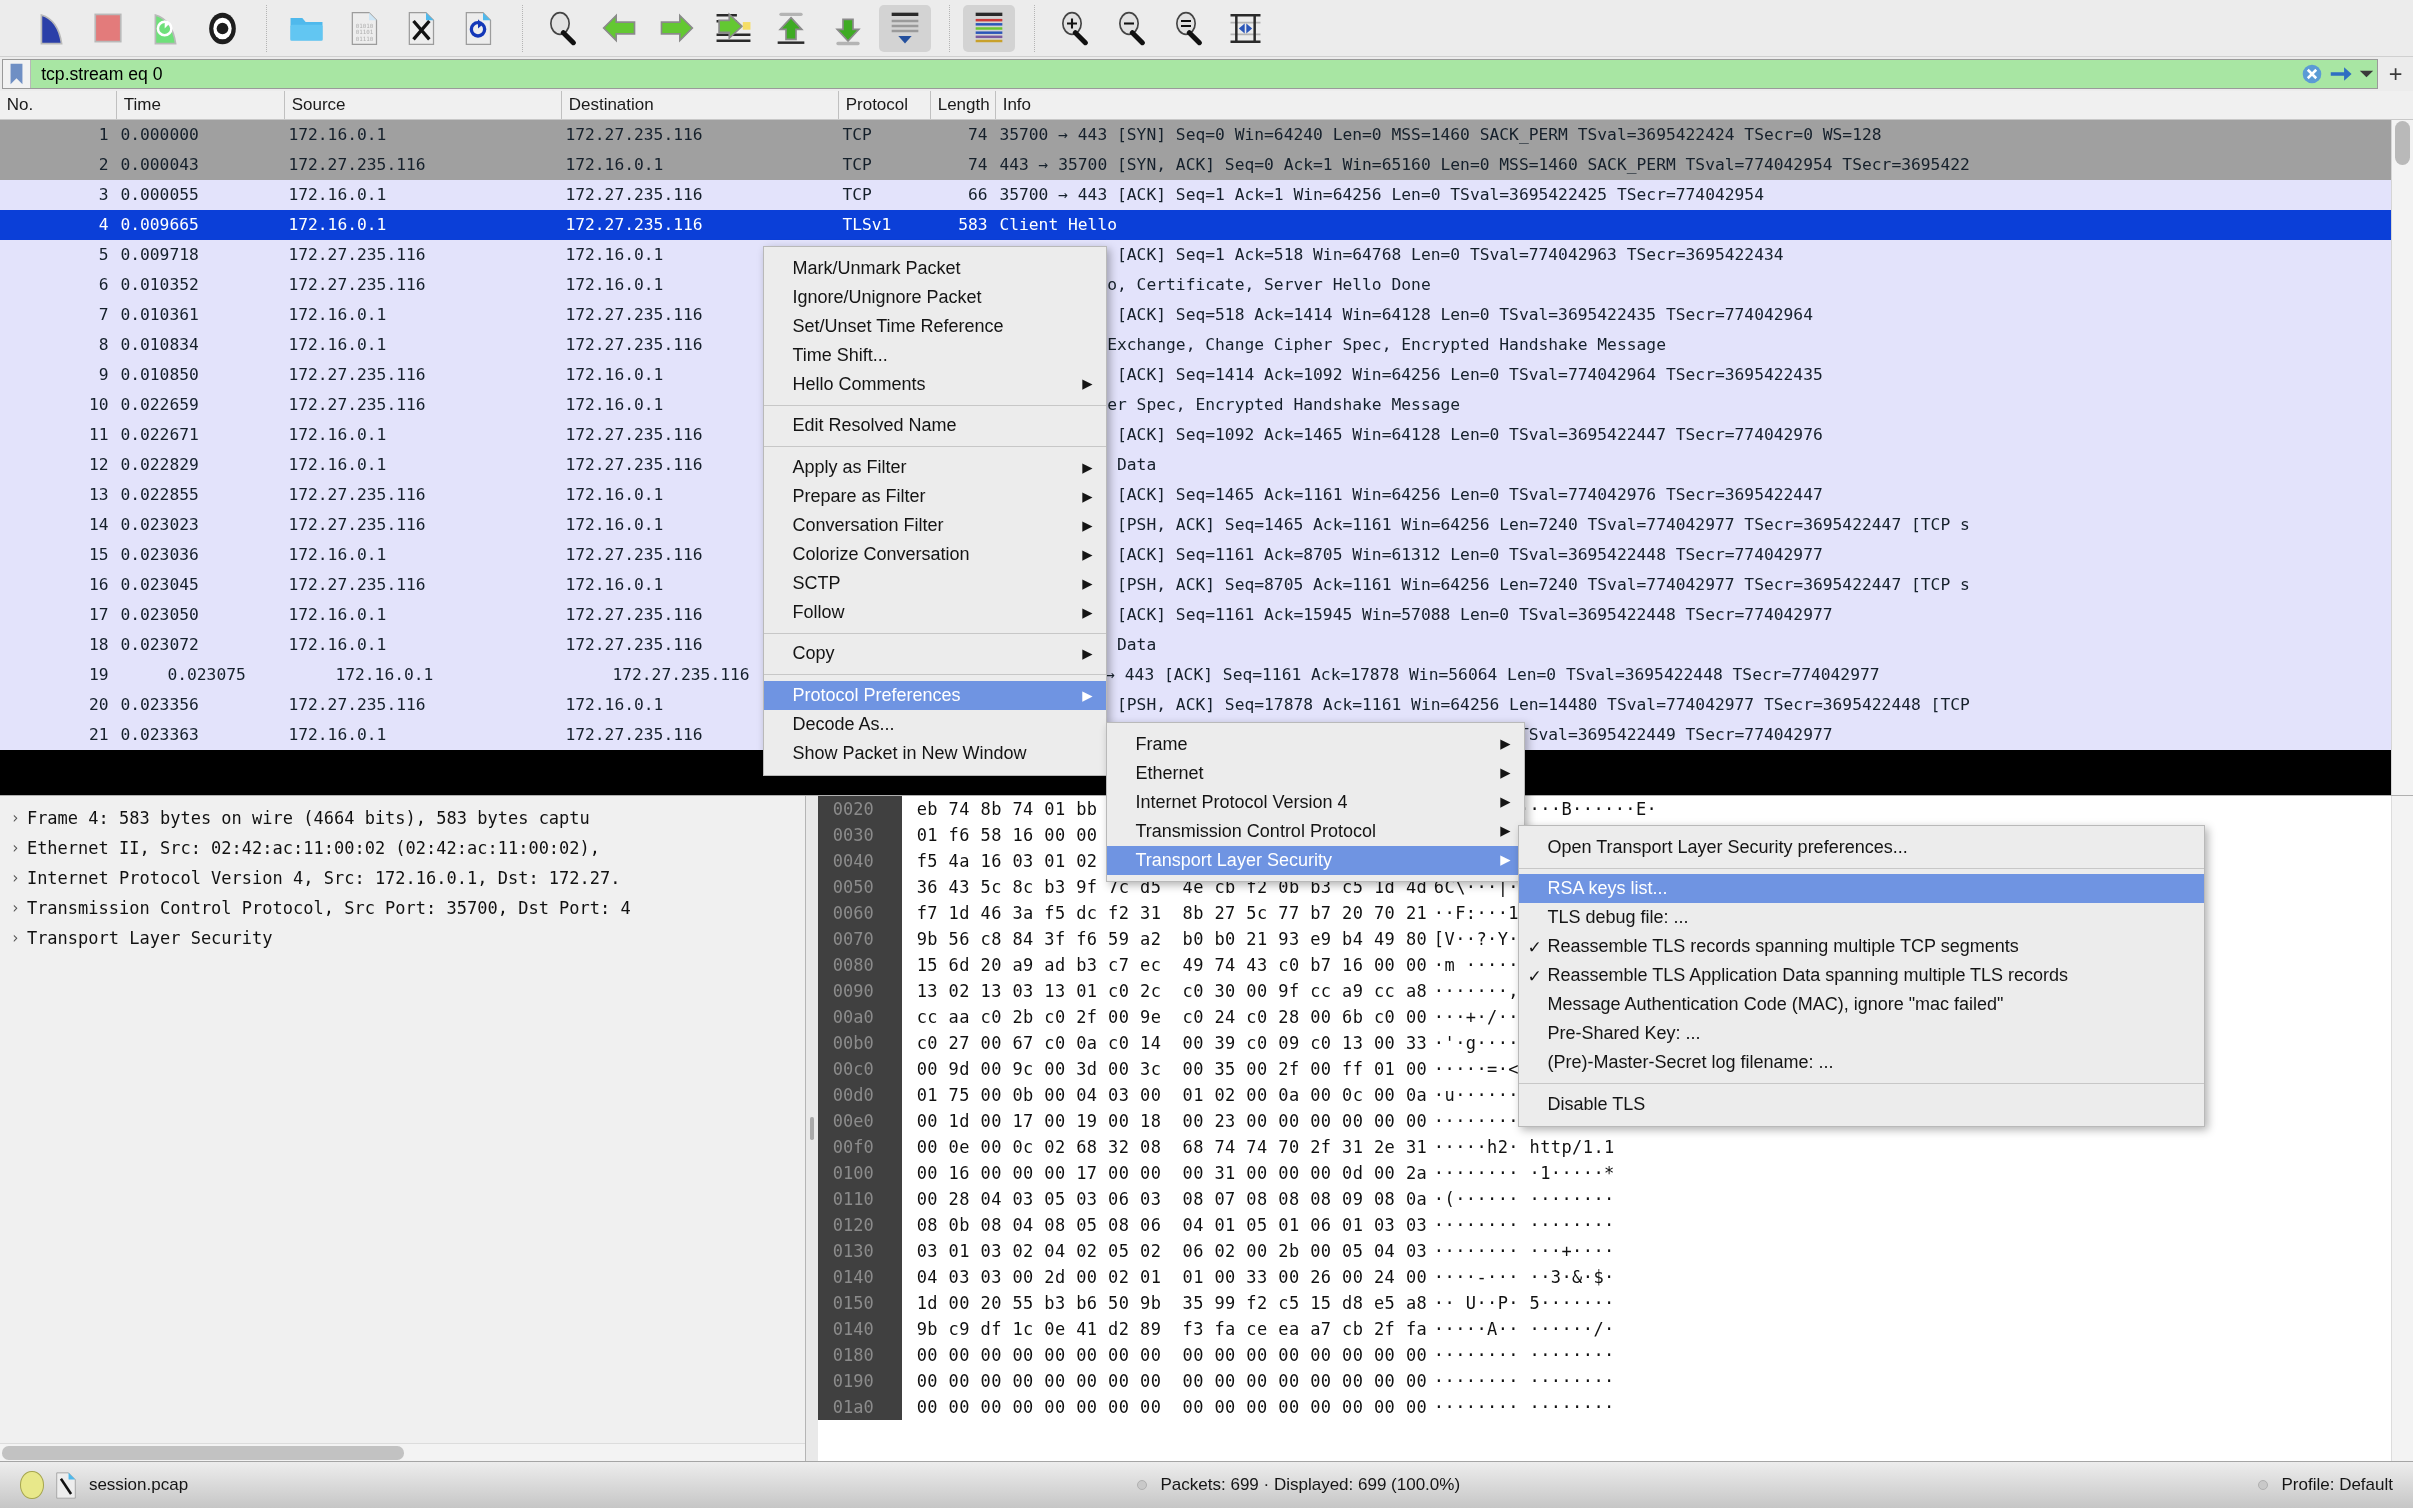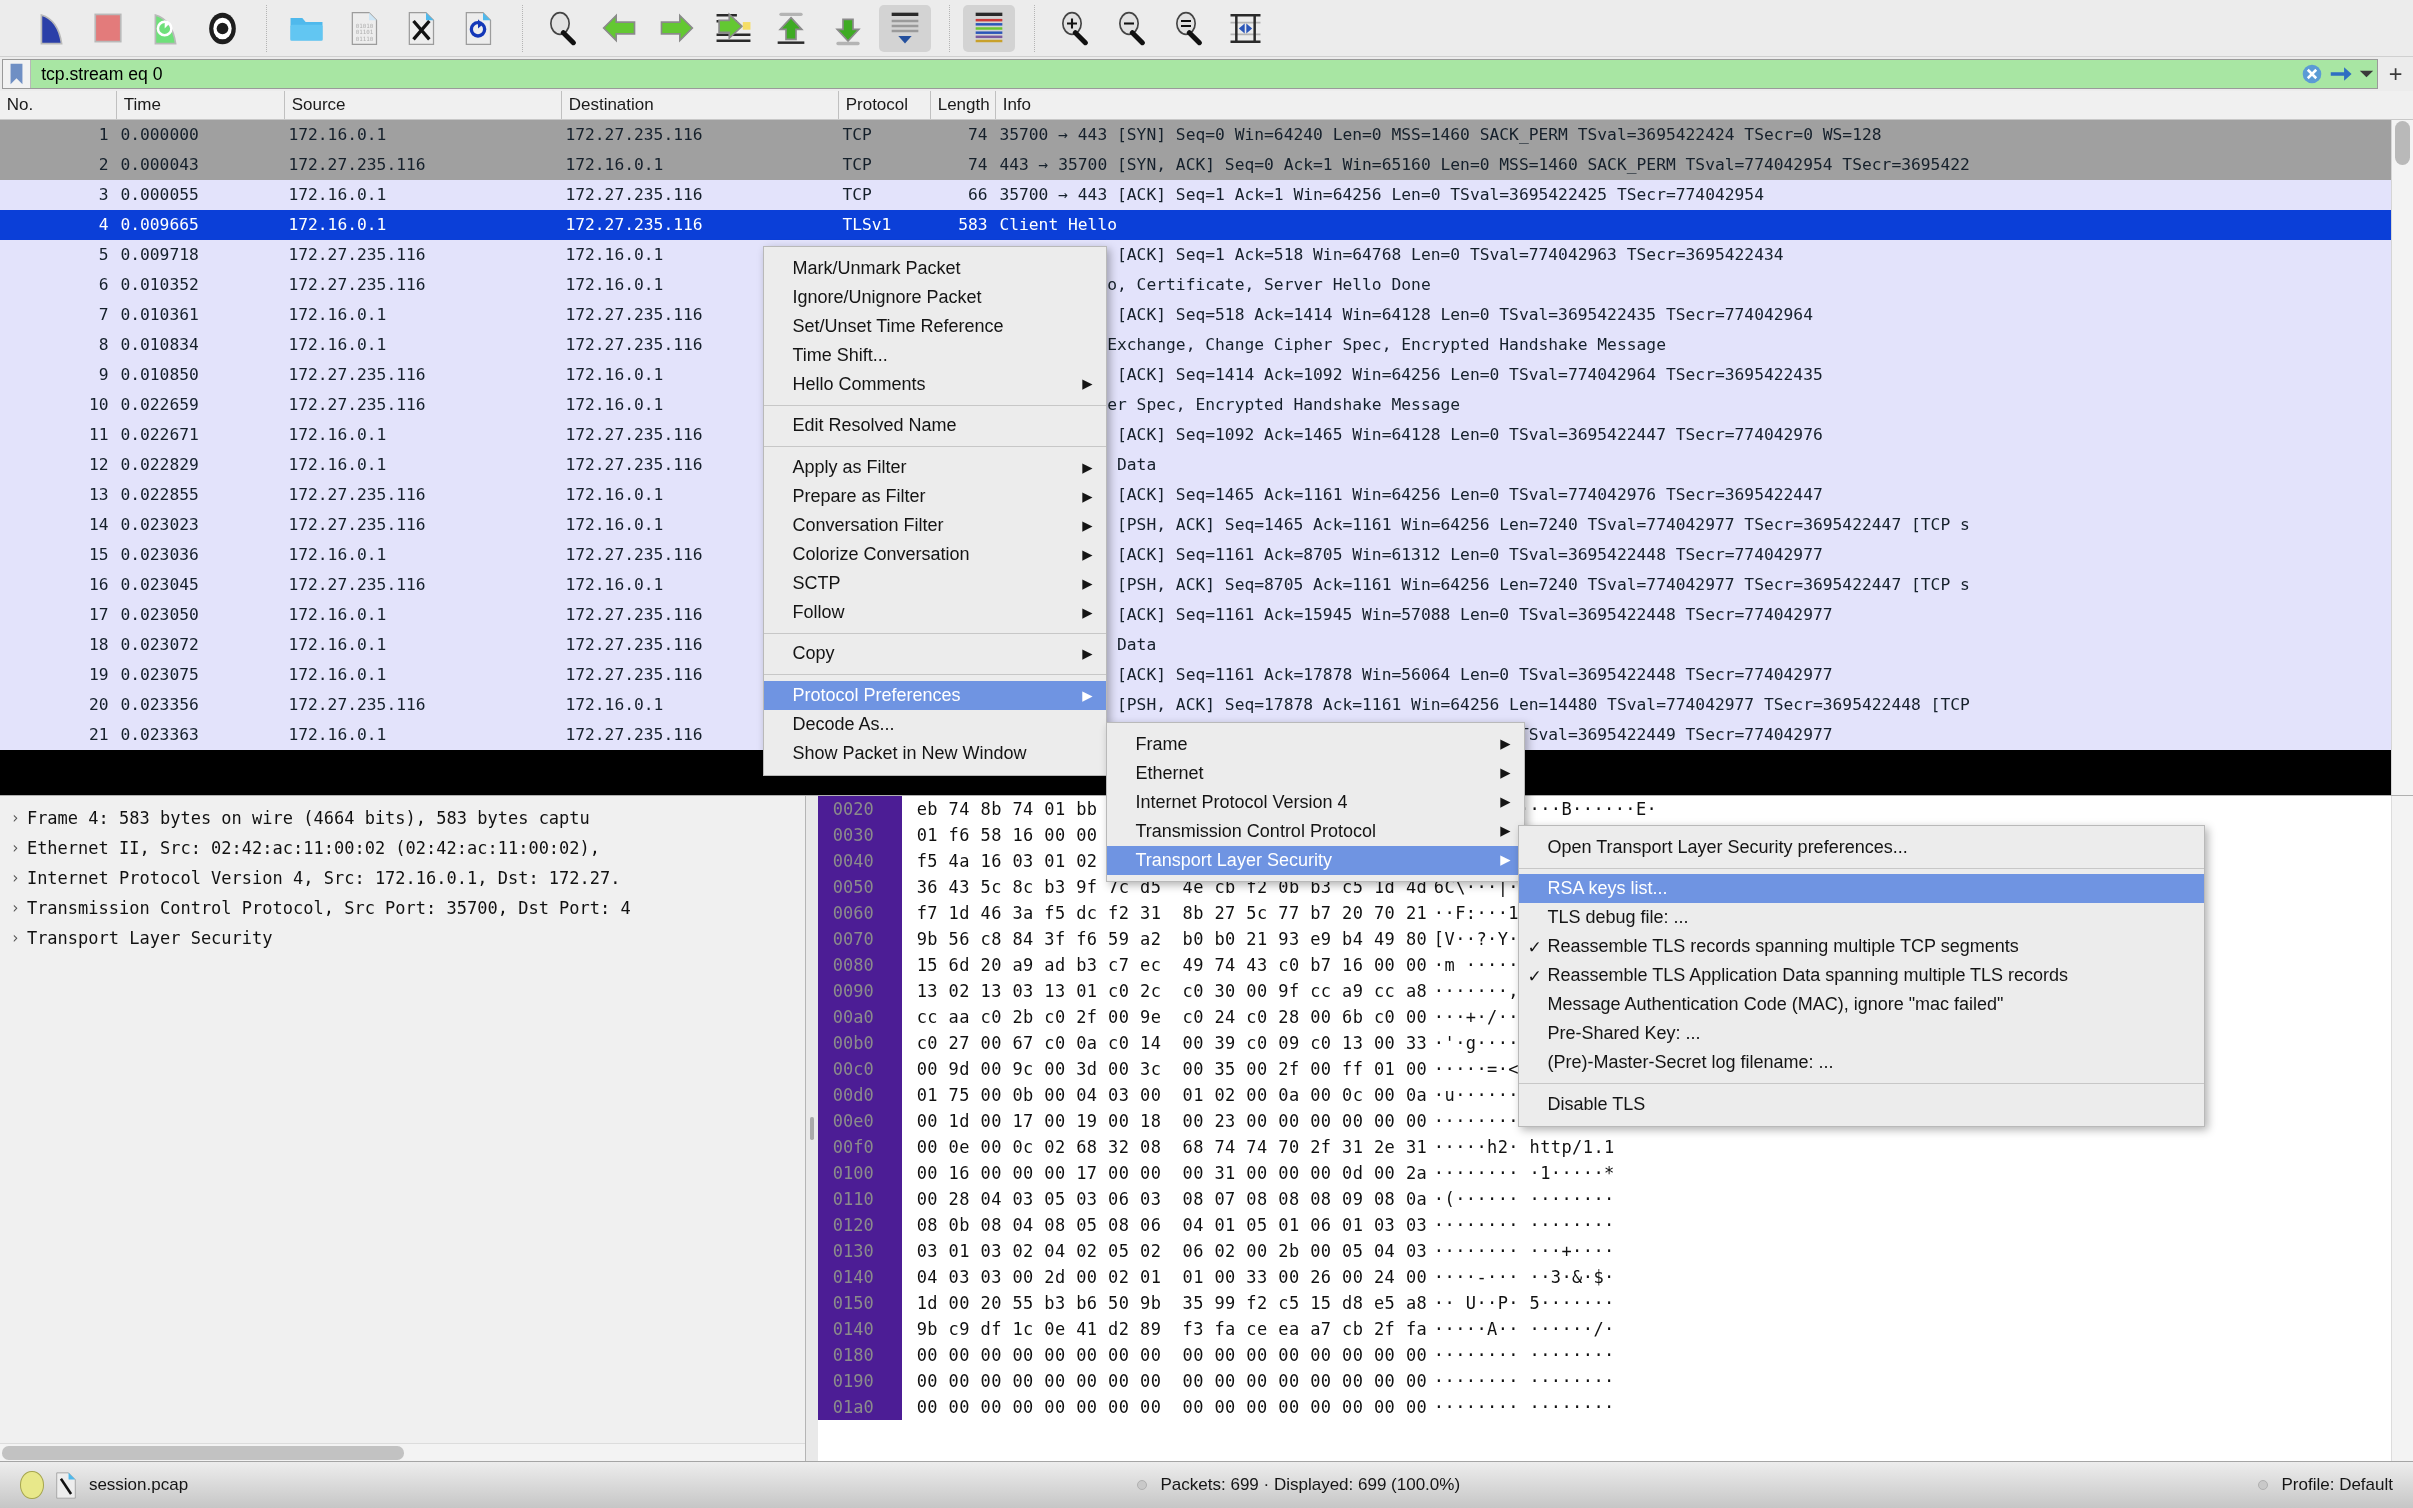--- a/index.html
+++ b/index.html
@@ -215,21 +215,21 @@
   .brow {
     display: flex; align-items: center;
     height: 26px;
     font-size: 17px;
     color: #111;
     white-space: pre;
   }
   .boff {
     width: 84px; flex: 0 0 84px;
     color: #8b8b8b;
-    background: #4c1d95;
+    background: #404040;
     height: 100%;
     display:flex;align-items:center;
     padding-left: 15px;
   }
   .bhex {
     flex: 0 0 444px;
     padding-left: 15px;
     letter-spacing: 0.4px;
   }
   .basc {
@@ -656,21 +656,21 @@
           <div class="cell num" style="width: 117px;">18</div>
           <div class="cell" style="width: 168px;">0.023072</div>
           <div class="cell" style="width: 277px;">172.16.0.1</div>
           <div class="cell" style="width: 277px;">172.27.235.116</div>
           <div class="cell" style="width: 92px;">TLSv1</div>
           <div class="cell num" style="width: 65px;"></div>
           <div class="cell" style="flex: 1 1 0%;">Application Data</div>
         </div>
         <div class="prow bg-lav">
           <div class="cell num" style="width: 117px;">19</div>
-          <div class="cell" style="width: 168px;">0.023075</div>
+          <div class="cell" style="width: 168px; margin-left: 47px;">0.023075</div>
           <div class="cell" style="width: 277px;">172.16.0.1</div>
           <div class="cell" style="width: 277px;">172.27.235.116</div>
           <div class="cell" style="width: 92px;">TCP</div>
           <div class="cell num" style="width: 65px;"></div>
           <div class="cell" style="flex: 1 1 0%;">35700 → 443 [ACK] Seq=1161 Ack=17878 Win=56064 Len=0 TSval=3695422448 TSecr=774042977</div>
         </div>
         <div class="prow bg-lav">
           <div class="cell num" style="width: 117px;">20</div>
           <div class="cell" style="width: 168px;">0.023356</div>
           <div class="cell" style="width: 277px;">172.27.235.116</div>

